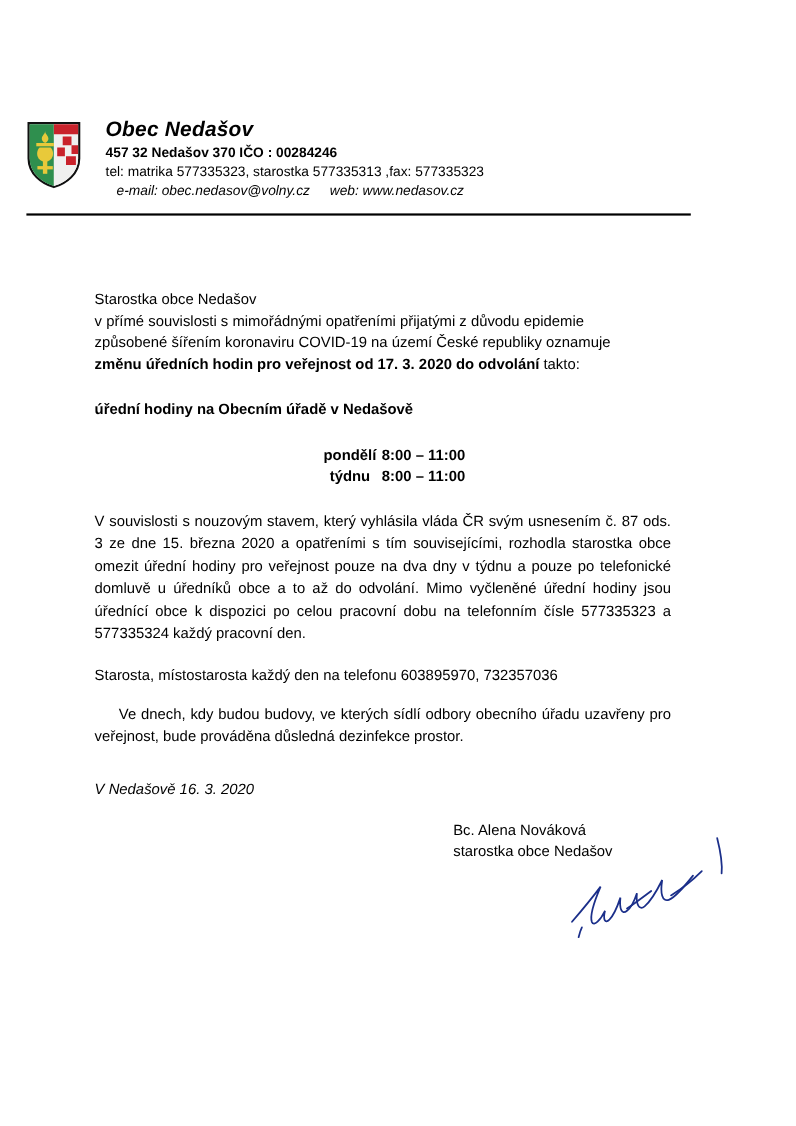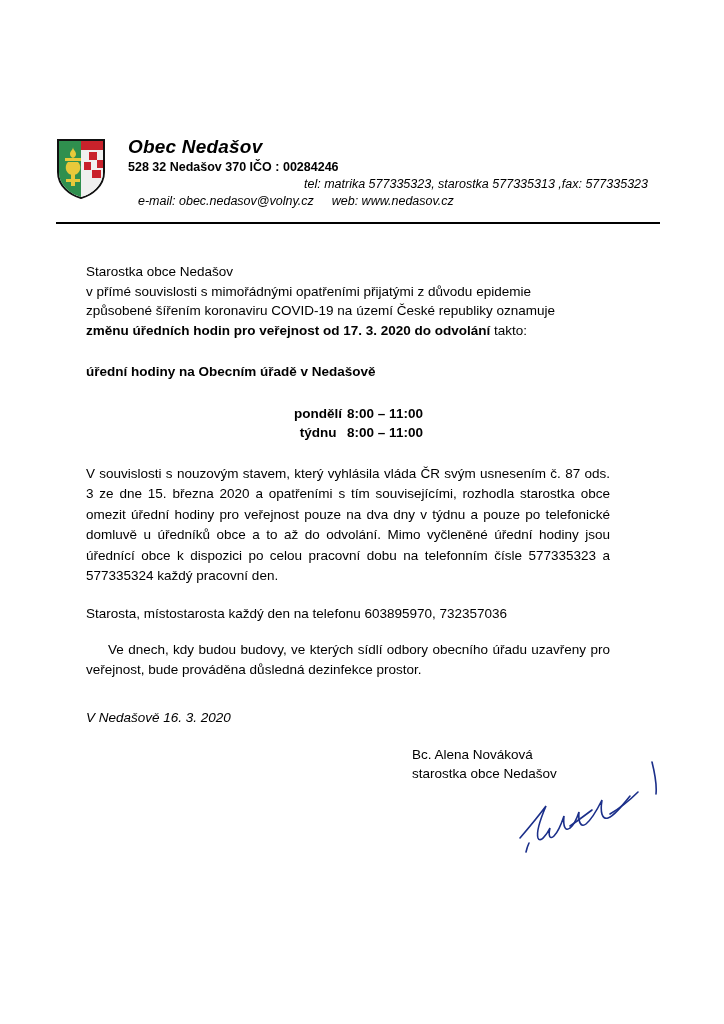--- a/index.html
+++ b/index.html
@@ -21,24 +21,23 @@
     top: 0; left: 0;
     width: 724px;
     height: 1024px;
     background: #ffffff;
   }
 
   
   .letterhead {
     position: absolute;
     top: 108px;
-    left: 56px;
+    left: 24px;
     width: 604px;
     height: 92px;
-    margin-top: 28px;
   }
 
   .crest {
     position: absolute;
     left: 0px;
     top: 2px;
     width: 50px;
     height: 62px;
   }
 
@@ -60,24 +59,22 @@
   .org-addr {
     font-size: 12.5px;
     line-height: 17px;
     margin: 1px 0 0 0;
   }
   .org-addr b {
     font-weight: bold;
   }
   .org-contact {
     font-size: 12.5px;
-    font-style: italic;
     line-height: 17px;
     margin: 0;
-    text-align: right;
   }
   .org-email {
     font-size: 12.5px;
     font-style: italic;
     line-height: 17px;
     margin: 0;
     padding-left: 10px;
   }
   .org-email .gap {
     display: inline-block;
@@ -209,21 +206,21 @@
           <rect x="9" y="20" width="16" height="3"></rect>
           <path d="M12,24 c-3,3 -3,8 0,11 c2,2 5,2 5,2 c0,0 3,0 5,-2 c3,-3 3,-8 0,-11 z"></path>
           <rect x="15" y="36" width="4" height="12"></rect>
           <rect x="10" y="41" width="14" height="3"></rect>
         </g>
       </svg>
     </div>
 
     <div class="head-text">
       <div class="org-name">Obec Nedašov</div>
-      <div class="org-addr"><b>528 32   Nedašov 370  IČO : 00284246</b></div>
+      <div class="org-addr"><b>457 32   Nedašov 370  IČO : 00284246</b></div>
       <div class="org-contact">tel: matrika 577335323, starostka  577335313 ,fax: 577335323</div>
       <div class="org-email">
         <span>e-mail: obec.nedasov@volny.cz</span><span class="gap"></span><span>web: www.nedasov.cz</span>
       </div>
     </div>
 
     <div class="rule"></div>
   </div>
 
   <div class="body-block">

